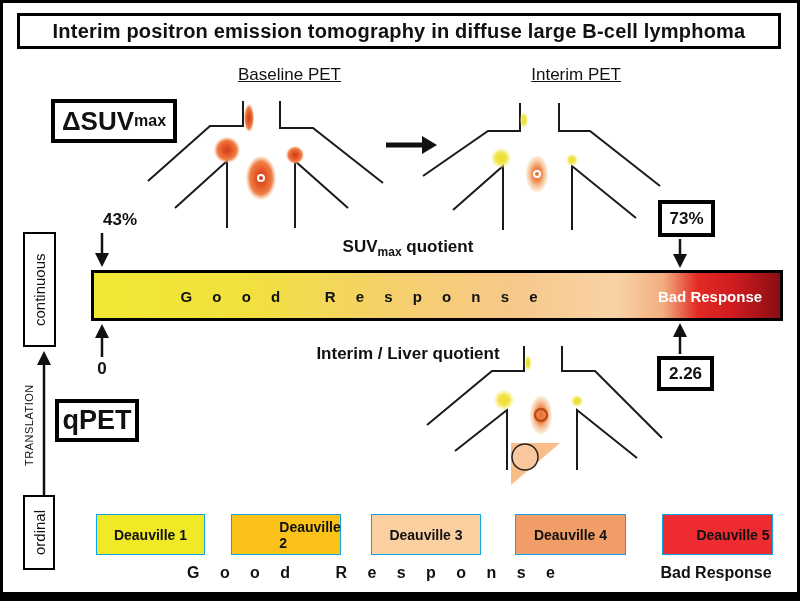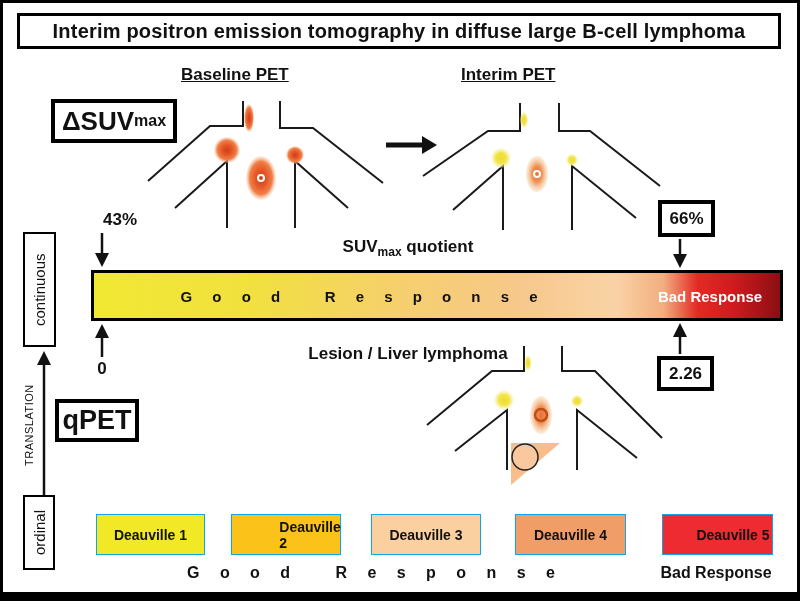--- a/index.html
+++ b/index.html
@@ -7,21 +7,21 @@
     position:relative; width:800px; height:601px; background:#fff;
     border:3px solid #000; border-bottom-width:9px; box-sizing:border-box;
     font-family:"Liberation Sans", sans-serif; color:#111; overflow:hidden;
   }
   .abs { position:absolute; }
   .title-box {
     left:14px; top:10px; width:764px; height:36px; border:3px solid #000;
     display:flex; align-items:center; justify-content:center;
     font-weight:bold; font-size:20px; letter-spacing:0.2px; box-sizing:border-box;
   }
-  .pet-label { font-weight:bold; font-size:17px; text-decoration:underline; text-align:left; width:160px; }
+  .pet-label { font-weight:normal; font-size:17px; text-decoration:underline; text-align:right; width:160px; }
   .frame-box {
     border:4px solid #000; display:flex; align-items:center; justify-content:center;
     font-weight:bold; box-sizing:border-box; background:#fff;
   }
   .dsuv-box { left:48px; top:96px; width:126px; height:44px; font-size:26px; }
   .dsuv-box sub { font-size:16px; }
   .qpet-box { left:52px; top:396px; width:84px; height:43px; font-size:27px; }
   .small-val { font-size:17px; }
   .box-66 { left:655px; top:197px; width:57px; height:37px; }
   .box-226 { left:654px; top:353px; width:57px; height:35px; }
@@ -131,21 +131,21 @@
     <circle cx="119" cy="81" r="3" fill="none" stroke="#fff" stroke-width="2"></circle>
   </svg>
 
   <div class="abs blabel" style="left:87px; top:207px; width:60px;">43%</div>
   <svg class="abs" style="left:91px; top:230px;" width="16" height="35" viewBox="0 0 16 35">
     <line x1="8" y1="0" x2="8" y2="22" stroke="#111" stroke-width="2.5"></line>
     <polygon points="1,20 15,20 8,34" fill="#111"></polygon>
   </svg>
 
   <div class="abs frame-box small-val box-66">
-    <span>66%</span>
+    <span>73%</span>
   </div>
   <svg class="abs" style="left:669px; top:236px;" width="16" height="30" viewBox="0 0 16 30">
     <line x1="8" y1="0" x2="8" y2="17" stroke="#111" stroke-width="2.5"></line>
     <polygon points="1,15 15,15 8,29" fill="#111"></polygon>
   </svg>
 
   <div class="abs blabel" style="left:290px; top:234px; width:230px;">
     <span>SUV</span><sub>max</sub><span style="white-space:pre;"> quotient</span>
   </div>
 
@@ -153,21 +153,21 @@
     <span class="abs bar-good">G o o d   R e s p o n s e</span>
     <span class="abs bar-bad">Bad Response</span>
   </div>
 
   <svg class="abs" style="left:91px; top:321px;" width="16" height="34" viewBox="0 0 16 34">
     <line x1="8" y1="33" x2="8" y2="12" stroke="#111" stroke-width="2.5"></line>
     <polygon points="1,14 15,14 8,0" fill="#111"></polygon>
   </svg>
   <div class="abs blabel" style="left:87px; top:356px; width:24px;">0</div>
 
-  <div class="abs blabel" style="left:290px; top:341px; width:230px;">Lesion / Liver lymphoma</div>
+  <div class="abs blabel" style="left:290px; top:341px; width:230px;">Interim / Liver quotient</div>
 
   <svg class="abs" style="left:669px; top:320px;" width="16" height="32" viewBox="0 0 16 32">
     <line x1="8" y1="31" x2="8" y2="12" stroke="#111" stroke-width="2.5"></line>
     <polygon points="1,14 15,14 8,0" fill="#111"></polygon>
   </svg>
   <div class="abs frame-box small-val box-226">
     <span>2.26</span>
   </div>
 
   <div class="abs frame-box qpet-box">

